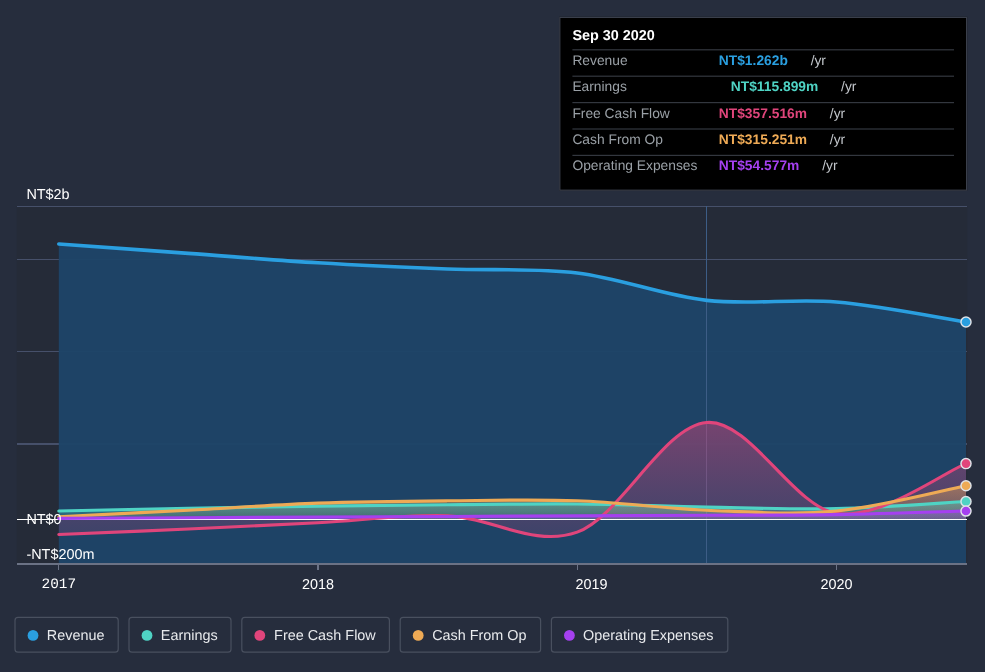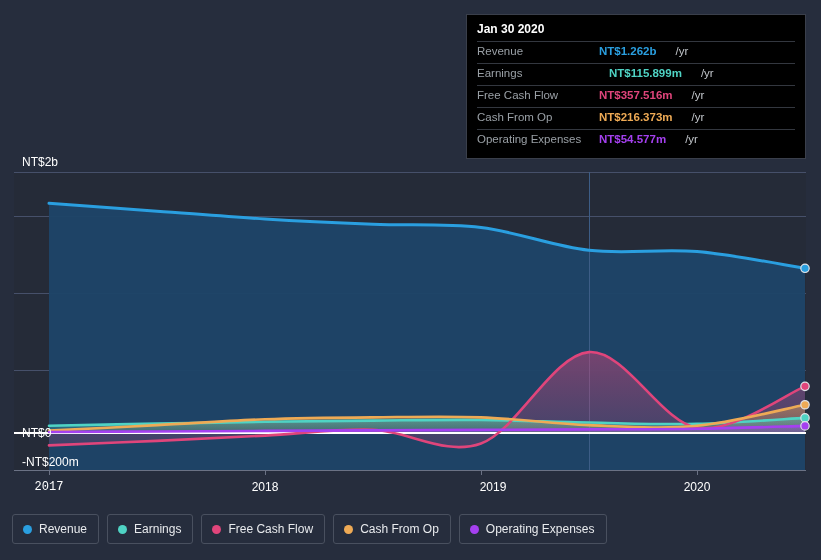--- a/index.html
+++ b/index.html
@@ -207,37 +207,37 @@
 
     <div id="xticks">
         <div class="xtick" style="left: 49px; font-family: Liberation Mono, monospace;">2017</div>
         <div class="xtick" style="left: 265px;">2018</div>
         <div class="xtick" style="left: 481px; margin-left: 12px;">2019</div>
         <div class="xtick" style="left: 697px;">2020</div>
       </div>
   </div>
 
   <div id="tooltip">
-    <div id="tooltip-title">Jan 30 2020</div>
+    <div id="tooltip-title">Sep 30 2020</div>
     <div id="tooltip-rows">
         <div class="tt-row">
           <div class="tt-label">Revenue</div>
           <div><span class="tt-value" style="color: rgb(42, 159, 224);">NT$1.262b</span><span class="tt-unit">/yr</span></div>
         </div>
         <div class="tt-row">
           <div class="tt-label">Earnings</div>
           <div><span class="tt-value" style="color: rgb(79, 211, 196); padding-left: 10px;">NT$115.899m</span><span class="tt-unit">/yr</span></div>
         </div>
         <div class="tt-row">
           <div class="tt-label">Free Cash Flow</div>
           <div><span class="tt-value" style="color: rgb(224, 69, 123);">NT$357.516m</span><span class="tt-unit">/yr</span></div>
         </div>
         <div class="tt-row">
           <div class="tt-label">Cash From Op</div>
-          <div><span class="tt-value" style="color: rgb(238, 170, 85);">NT$216.373m</span><span class="tt-unit">/yr</span></div>
+          <div><span class="tt-value" style="color: rgb(238, 170, 85);">NT$315.251m</span><span class="tt-unit">/yr</span></div>
         </div>
         <div class="tt-row">
           <div class="tt-label">Operating Expenses</div>
           <div><span class="tt-value" style="color: rgb(165, 64, 240);">NT$54.577m</span><span class="tt-unit">/yr</span></div>
         </div>
       </div>
   </div>
 
   <div id="legend">
       <div class="legend-item">

